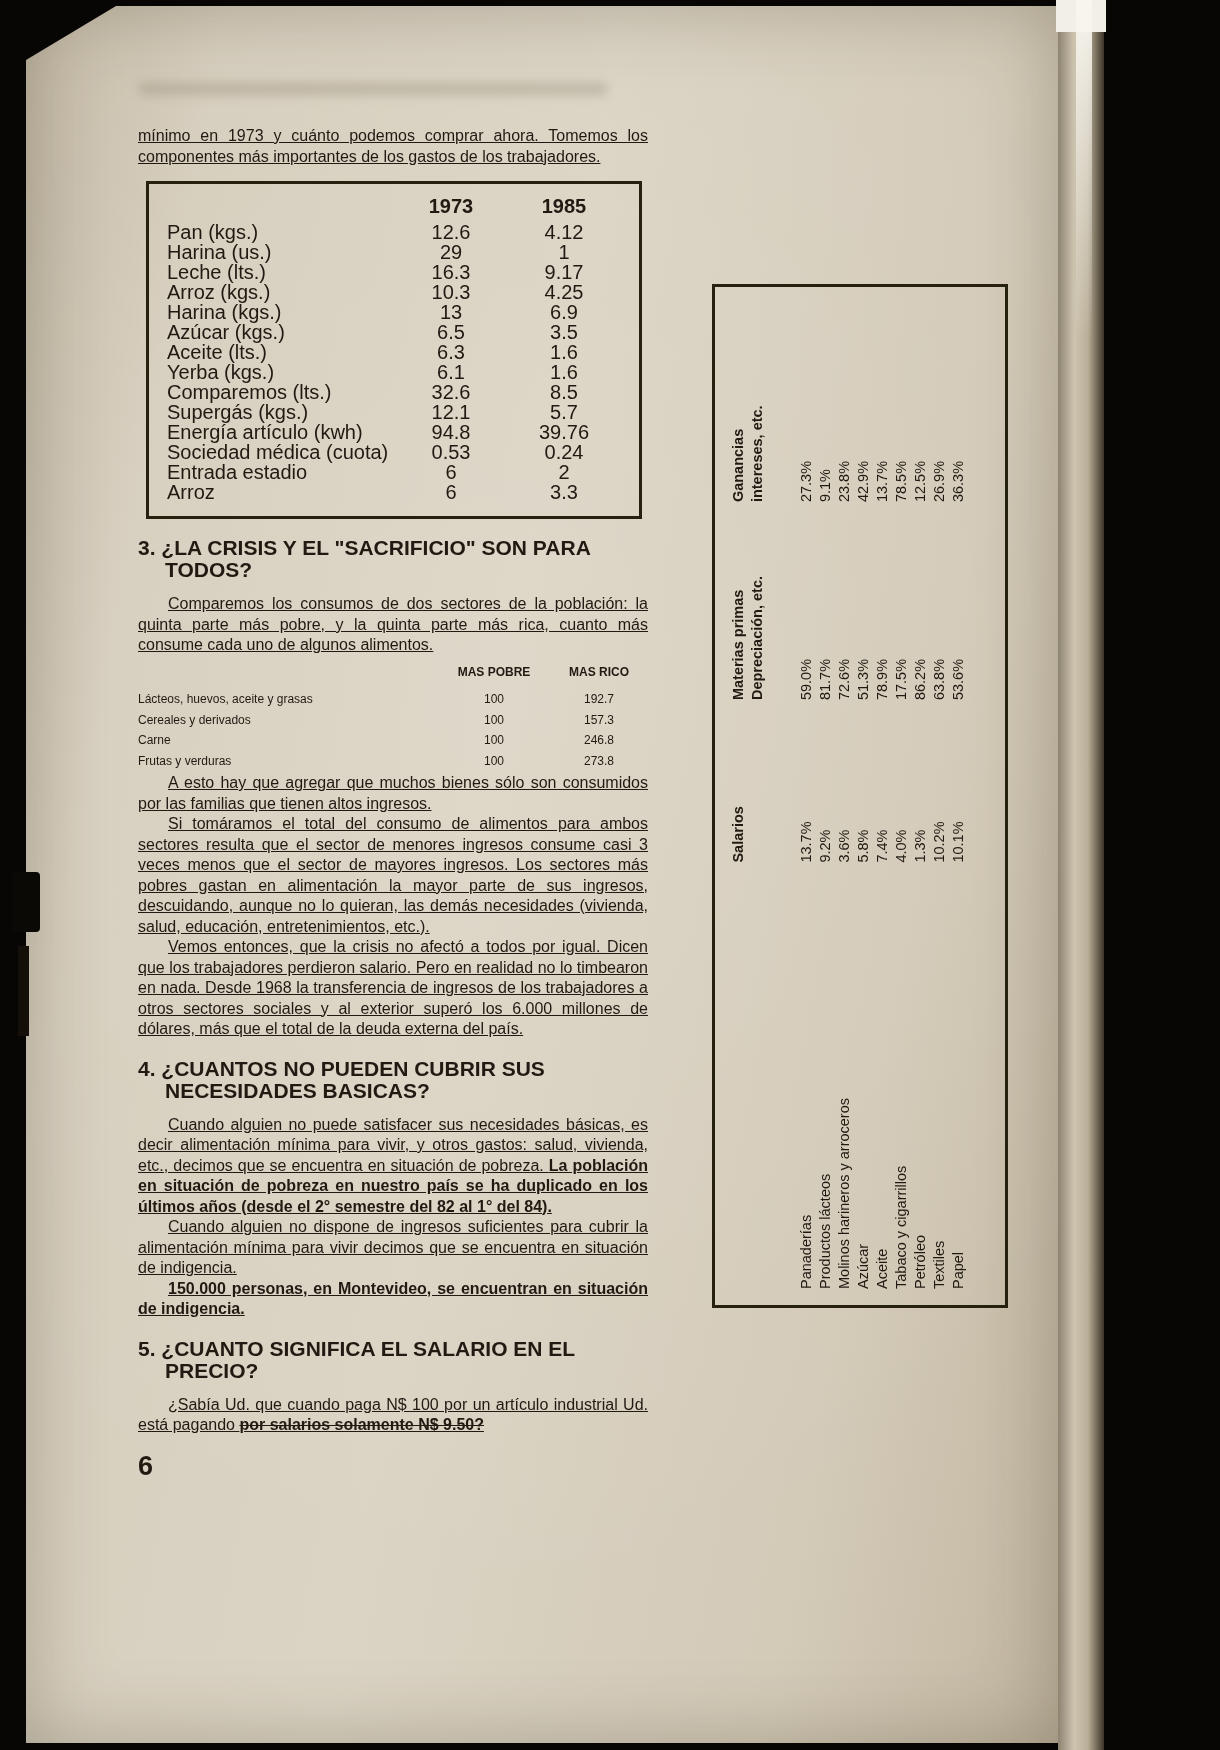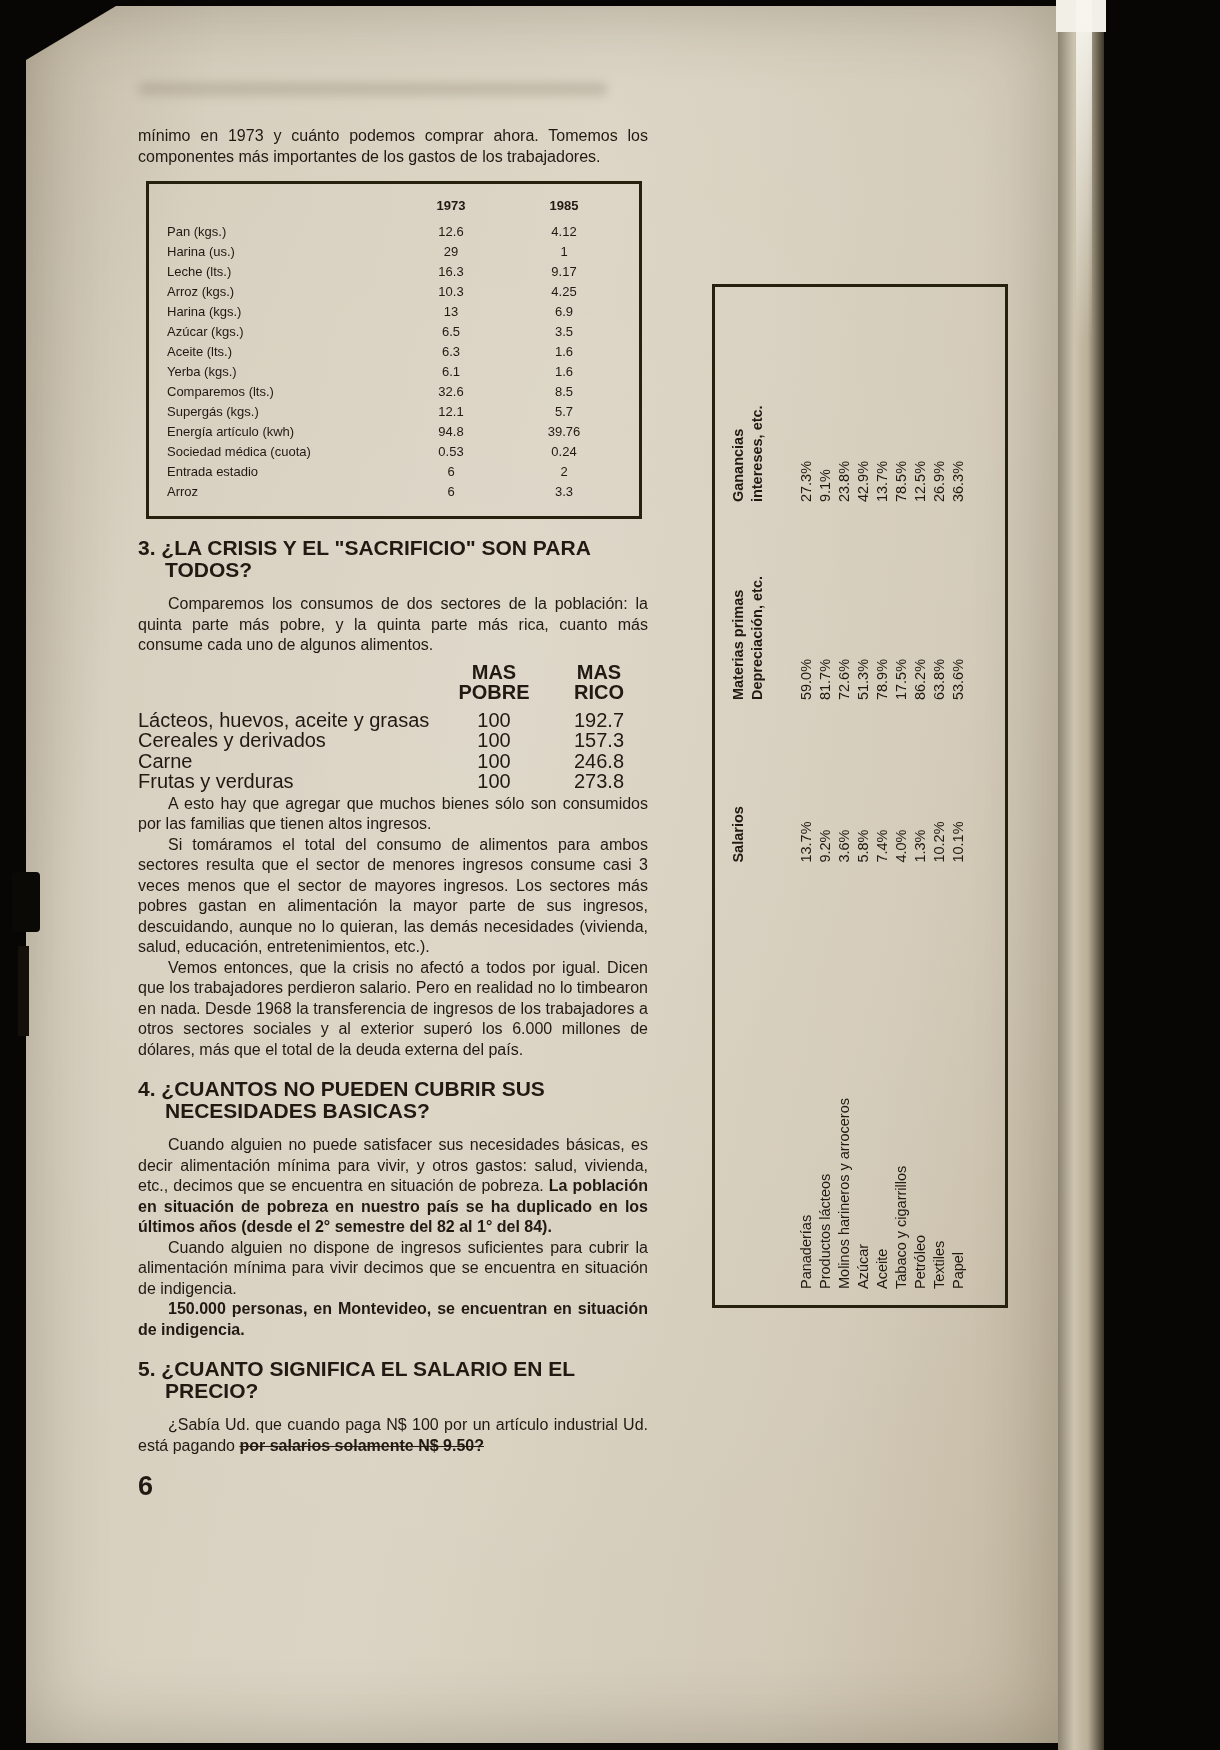--- a/index.html
+++ b/index.html
@@ -24,38 +24,38 @@
   .edge-highlight{position:absolute;left:1076px;top:0;width:16px;height:340px;
     background:linear-gradient(to bottom,#f7f5ee,rgba(247,245,238,0));}
   .white-corner{position:absolute;left:1056px;top:0;width:50px;height:32px;background:#f2efe6;}
   .bind-mark-1{position:absolute;left:12px;top:872px;width:28px;height:60px;background:#0b0906;border-radius:4px;}
   .bind-mark-2{position:absolute;left:18px;top:946px;width:11px;height:90px;background:#140f08;}
 
   .content{
     position:absolute;left:112px;top:120px;width:510px;
     color:#201a12;font-size:16px;line-height:20.5px;text-align:justify;
   }
-  .content p{margin:0;}
+  .content p{margin:0;text-decoration:underline;}
   p.indent{text-indent:30px;}
   .bold{font-weight:bold;}
   .strike{text-decoration:line-through;}
 
   table{border-collapse:collapse;width:100%;}
 
   .price-box{border:3px solid #26200f;margin:14px 6px 0 8px;padding:12px 16px 14px 18px;}
-  .price-table td{font-size:13px;line-height:20px;padding:0;vertical-align:top;text-align:left;}
+  .price-table td{font-size:20px;line-height:20px;padding:0;vertical-align:top;text-align:left;}
   .price-table .c73{width:108px;text-align:center;}
   .price-table .c85{width:118px;text-align:center;}
   .price-table tr.head td{font-weight:bold;padding-bottom:6px;}
 
   .sec-heading{font-weight:bold;font-size:21px;margin:18px 0 13px;
     padding-left:27px;text-indent:-27px;text-align:left;line-height:22px;}
 
   .mini-table{margin:4px 0 2px;}
-  .mini-table td{font-size:20px;line-height:20.5px;padding:0;text-align:left;}
+  .mini-table td{font-size:12px;line-height:20.5px;padding:0;text-align:left;}
   .mini-table .cp{width:112px;text-align:center;}
   .mini-table .cr{width:98px;text-align:center;}
   .mini-table tr.head td{font-weight:bold;padding:2px 0 7px;}
 
   .pagenum{font-size:27px;font-weight:bold;margin-top:20px;text-align:left;}
 
   .rot-box{position:absolute;left:686px;top:278px;width:290px;height:1018px;border:3px solid #26200f;}
   .rot-inner{position:absolute;left:0;top:0;width:1012px;height:284px;
     transform-origin:0 0;transform:rotate(-90deg) translateX(-100%);}
   .rot-table{margin:14px 0 0 10px;width:990px;}

